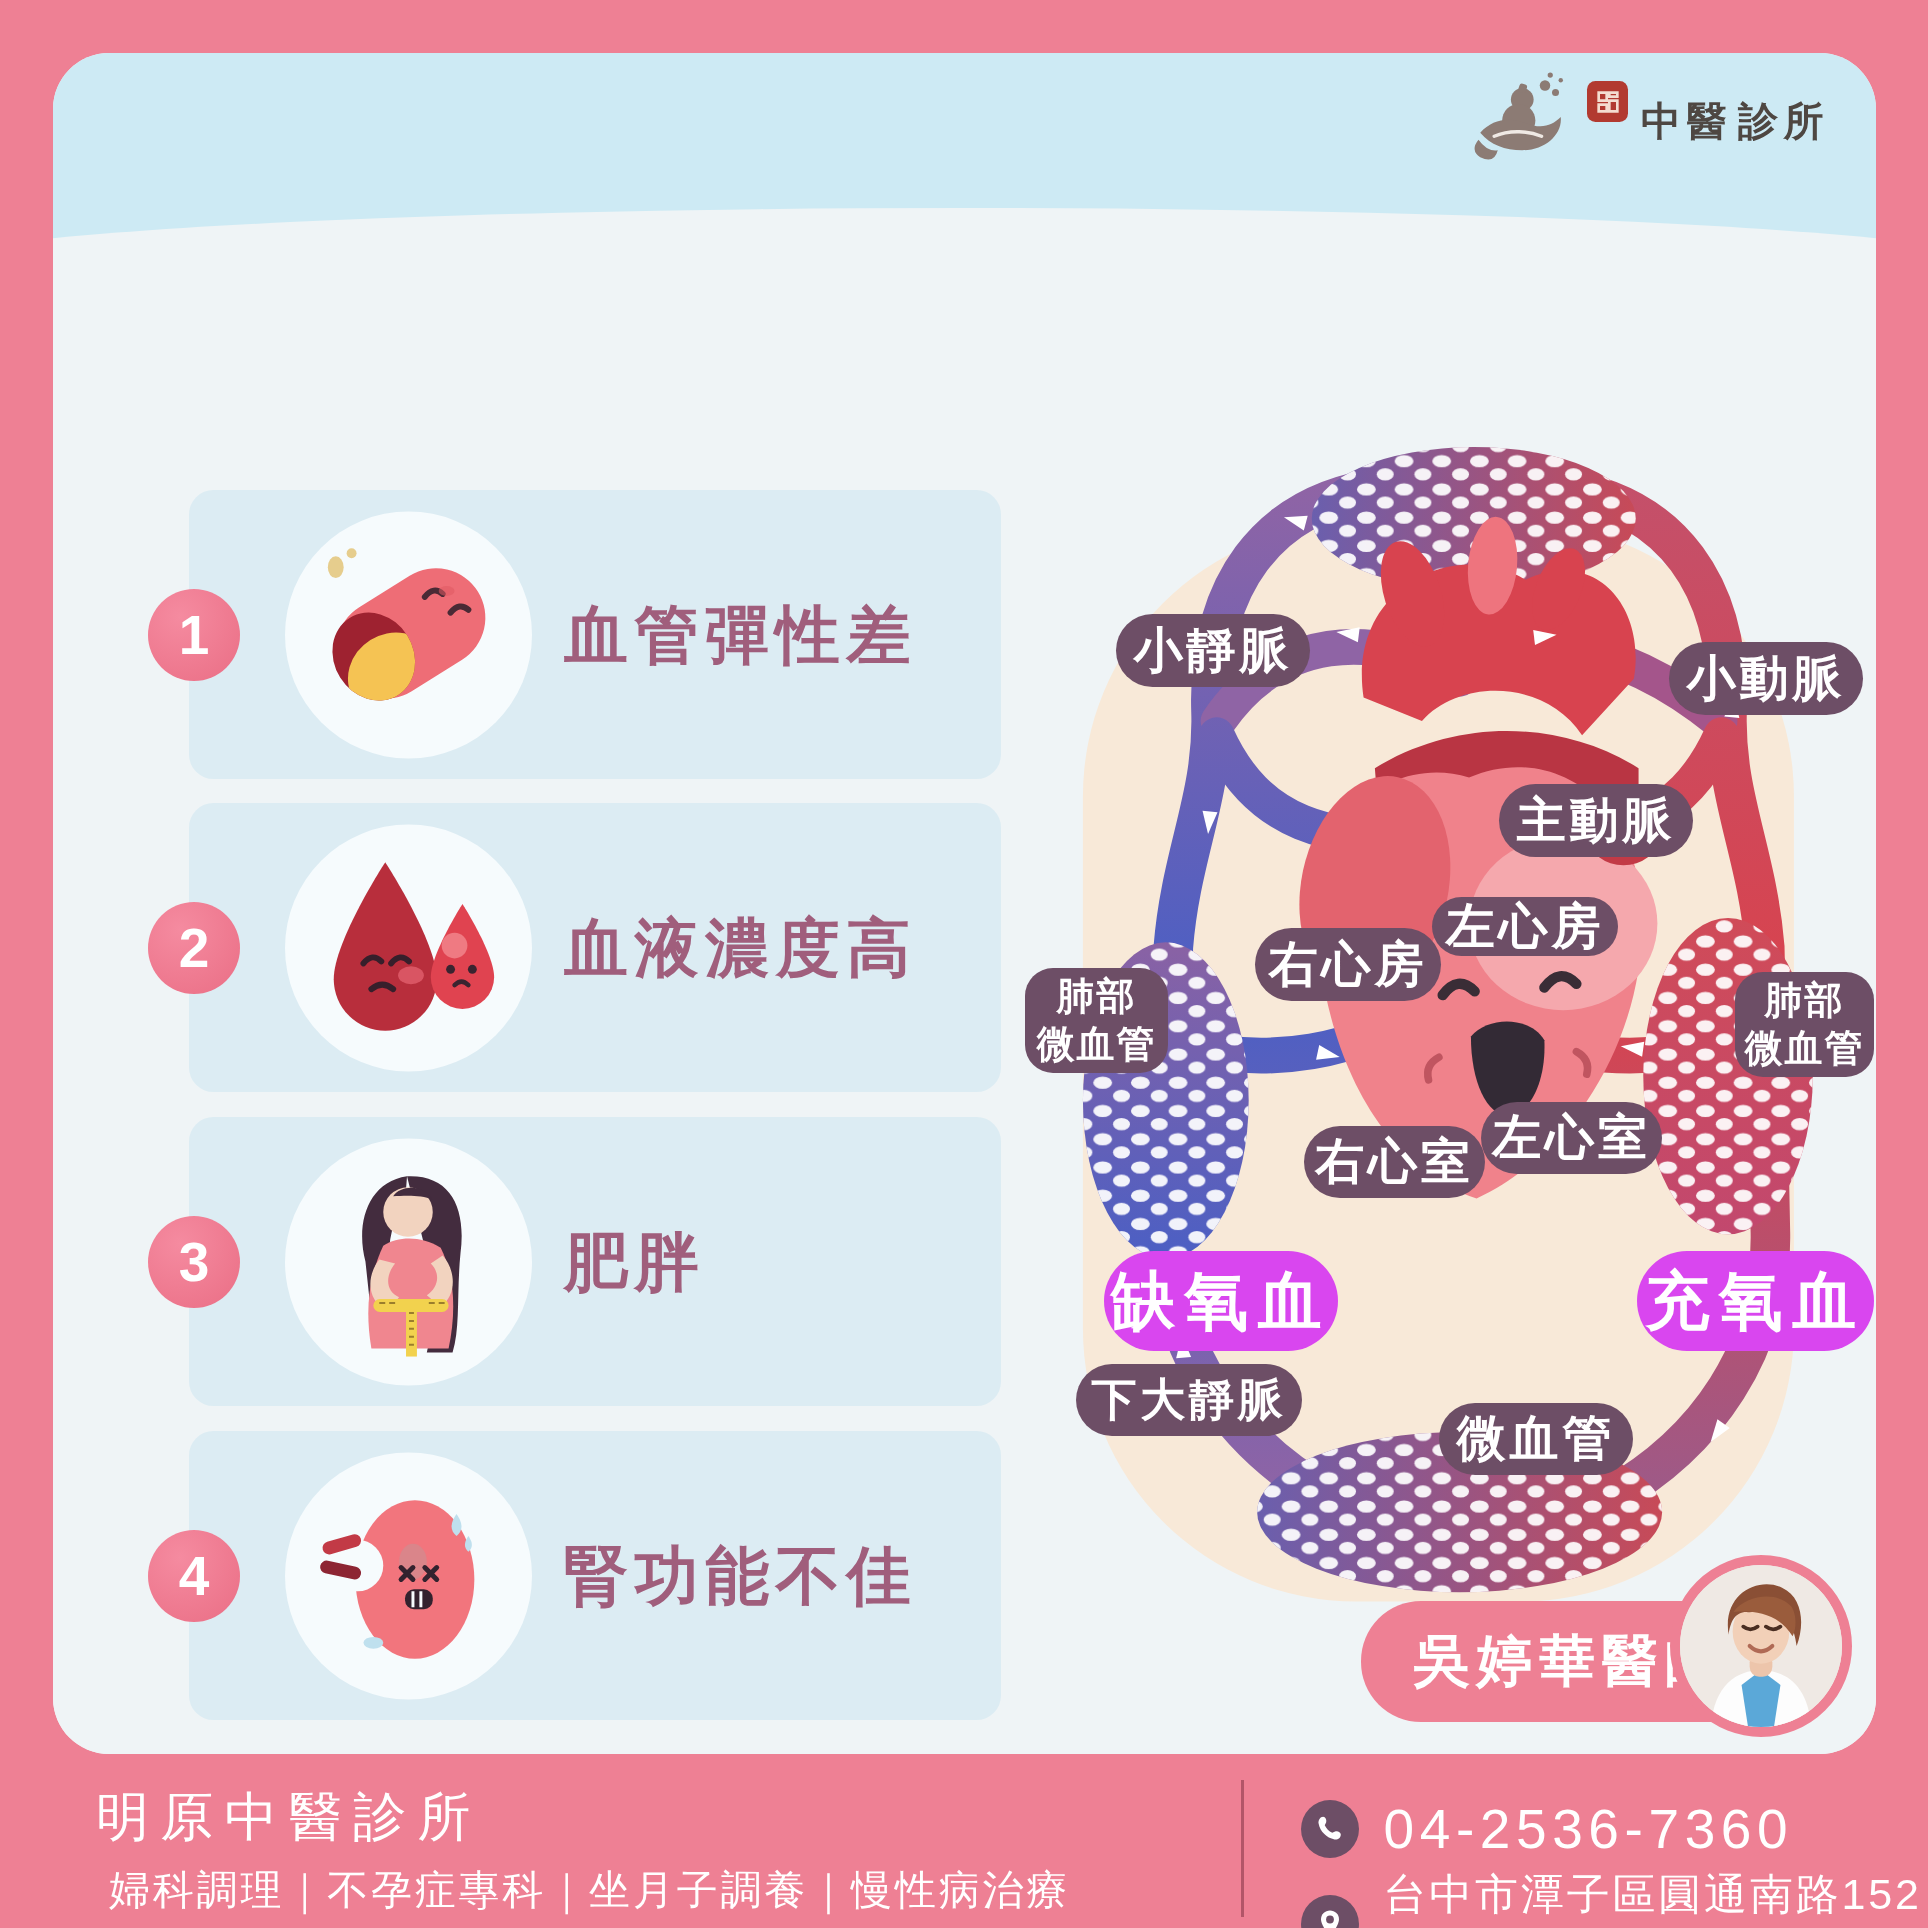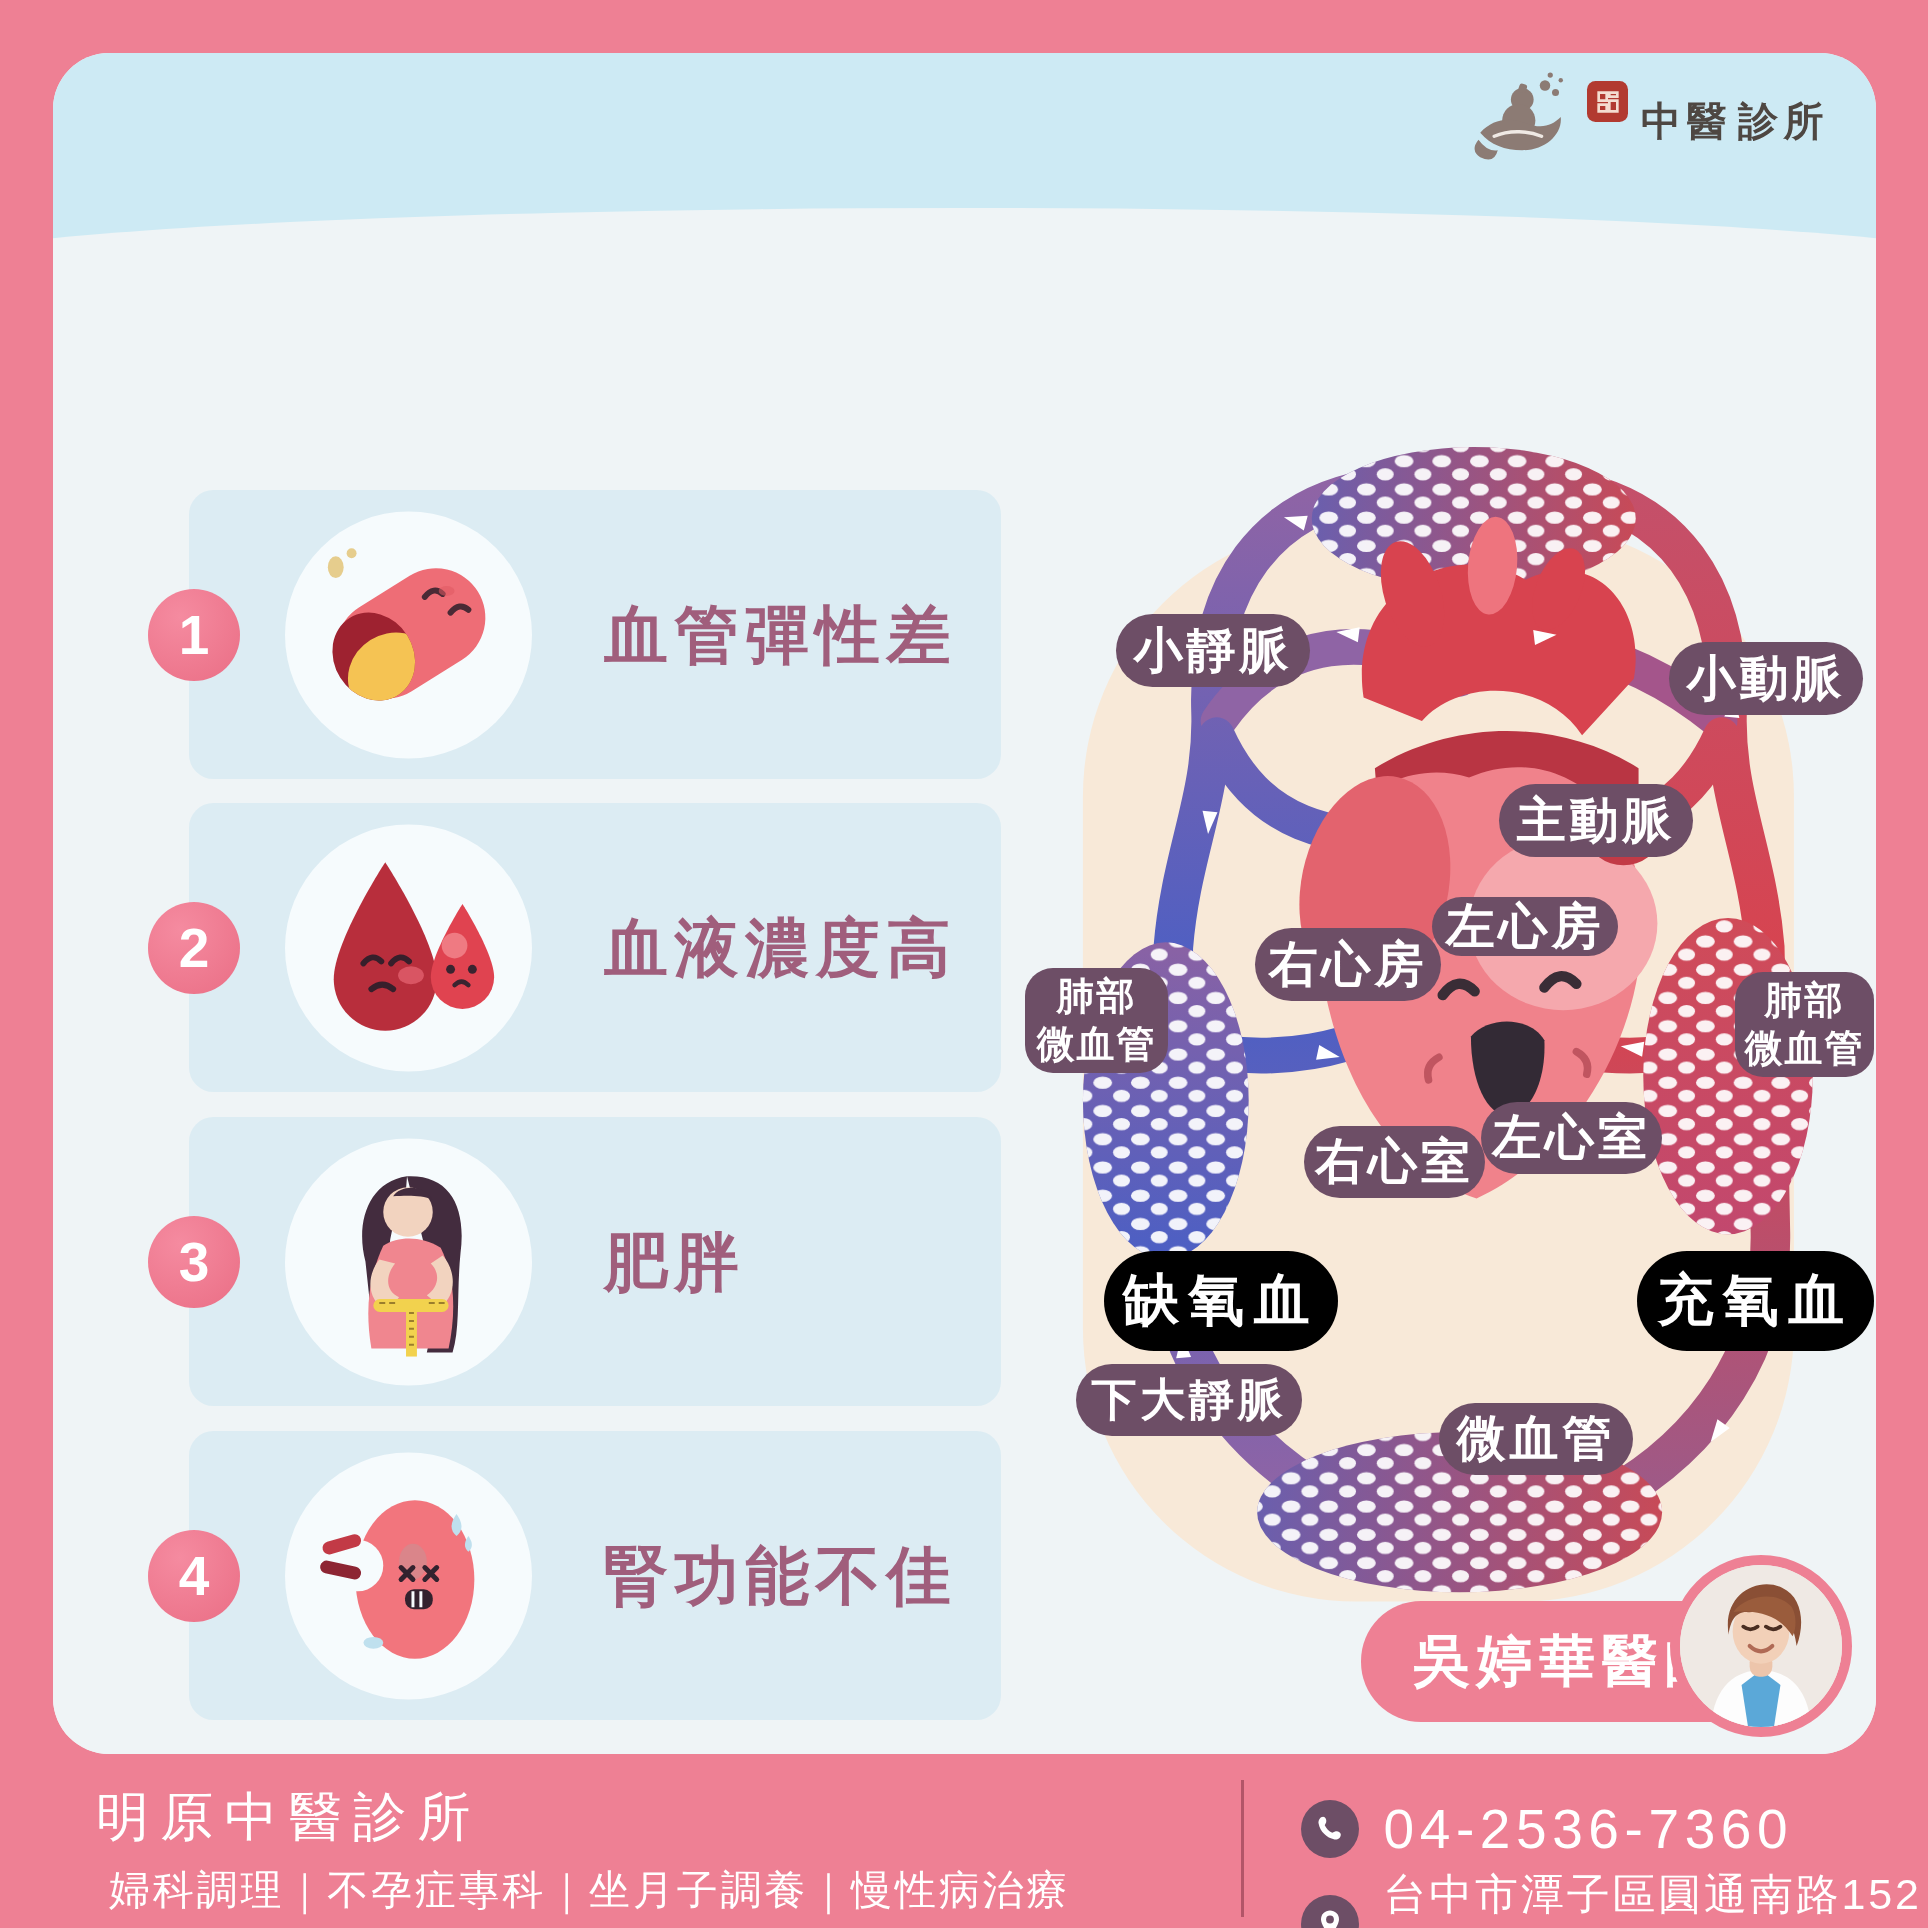--- a/index.html
+++ b/index.html
@@ -49,34 +49,34 @@
     display:flex;align-items:center;justify-content:center;
   }
   .card .art{
     position:absolute;left:96px;top:50%;transform:translateY(-50%);
     width:247px;height:247px;border-radius:50%;background:#f6fbfd;
     display:flex;align-items:center;justify-content:center;
   }
   .card .art svg{width:198px;height:198px;}
   .card .label{
     position:absolute;left:375px;top:50%;transform:translateY(-50%);
-    font-size:64px;font-weight:bold;color:#a05e7c;letter-spacing:6.6px;white-space:nowrap;margin-left:40px;
+    font-size:64px;font-weight:bold;color:#a05e7c;letter-spacing:6.6px;white-space:nowrap;
   }
   
   .circ{position:absolute;left:964px;top:343px;width:857px;height:1234px;}
   .badge{
     position:absolute;background:#6d4e66;color:#fff;font-weight:bold;
     display:flex;align-items:center;justify-content:center;
     border-radius:38px;letter-spacing:3.8px;font-size:49px;white-space:nowrap;
   }
   .badge.two{flex-direction:column;line-height:1.25;font-size:38px;letter-spacing:1.9px;border-radius:28px;}
   .obadge{
-    position:absolute;background:#000000;color:#fff;font-weight:800;
+    position:absolute;background:#d946ef;color:#fff;font-weight:800;
     display:flex;align-items:center;justify-content:center;
-    border-radius:51px;font-size:56px;letter-spacing:9.4px;white-space:nowrap;
+    border-radius:51px;font-size:64px;letter-spacing:9.4px;white-space:nowrap;
   }
   
   .doctor-pill{
     position:absolute;left:1308px;top:1548px;width:414px;height:121px;
     background:#ee8094;border-radius:60px;display:flex;align-items:center;
   }
   .doctor-pill .dname{color:#fff;font-size:56px;font-weight:bold;letter-spacing:6.6px;padding-left:53px;white-space:nowrap;}
   .doctor-photo{
     position:absolute;left:1617px;top:1502px;width:162px;height:162px;border-radius:50%;
     border:10.4px solid #ee8094;background:#efe9e4;overflow:hidden;

